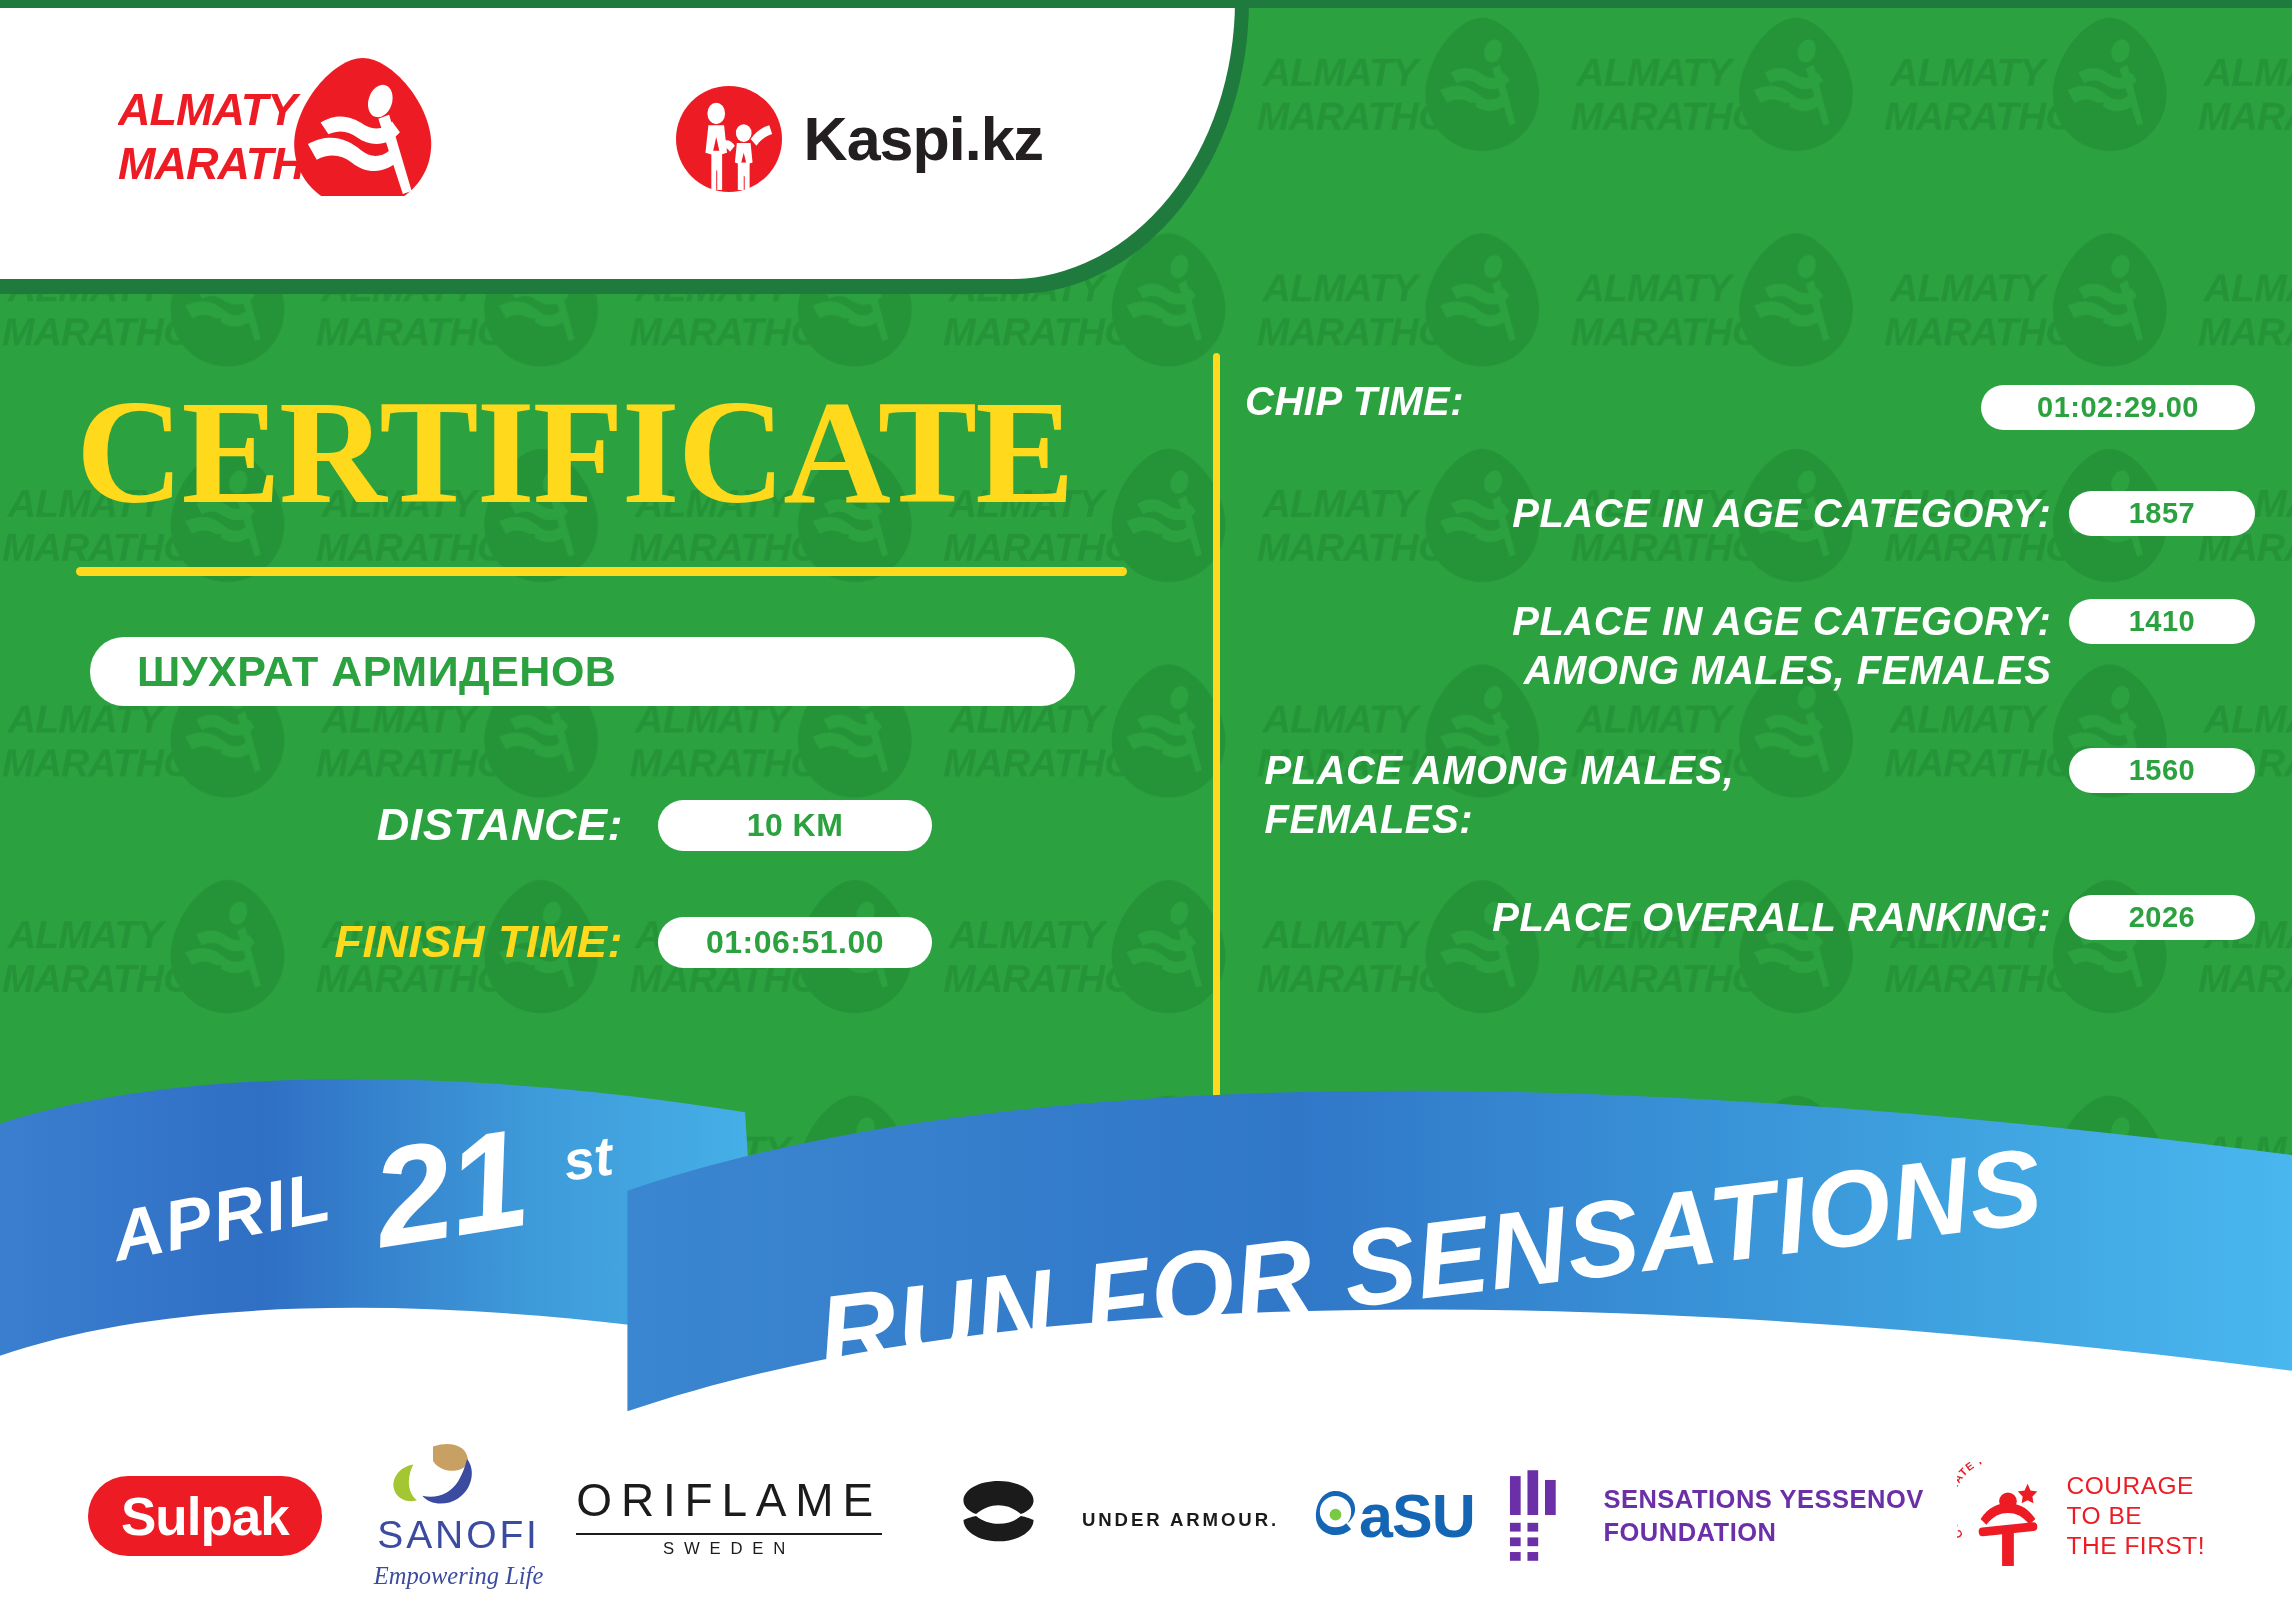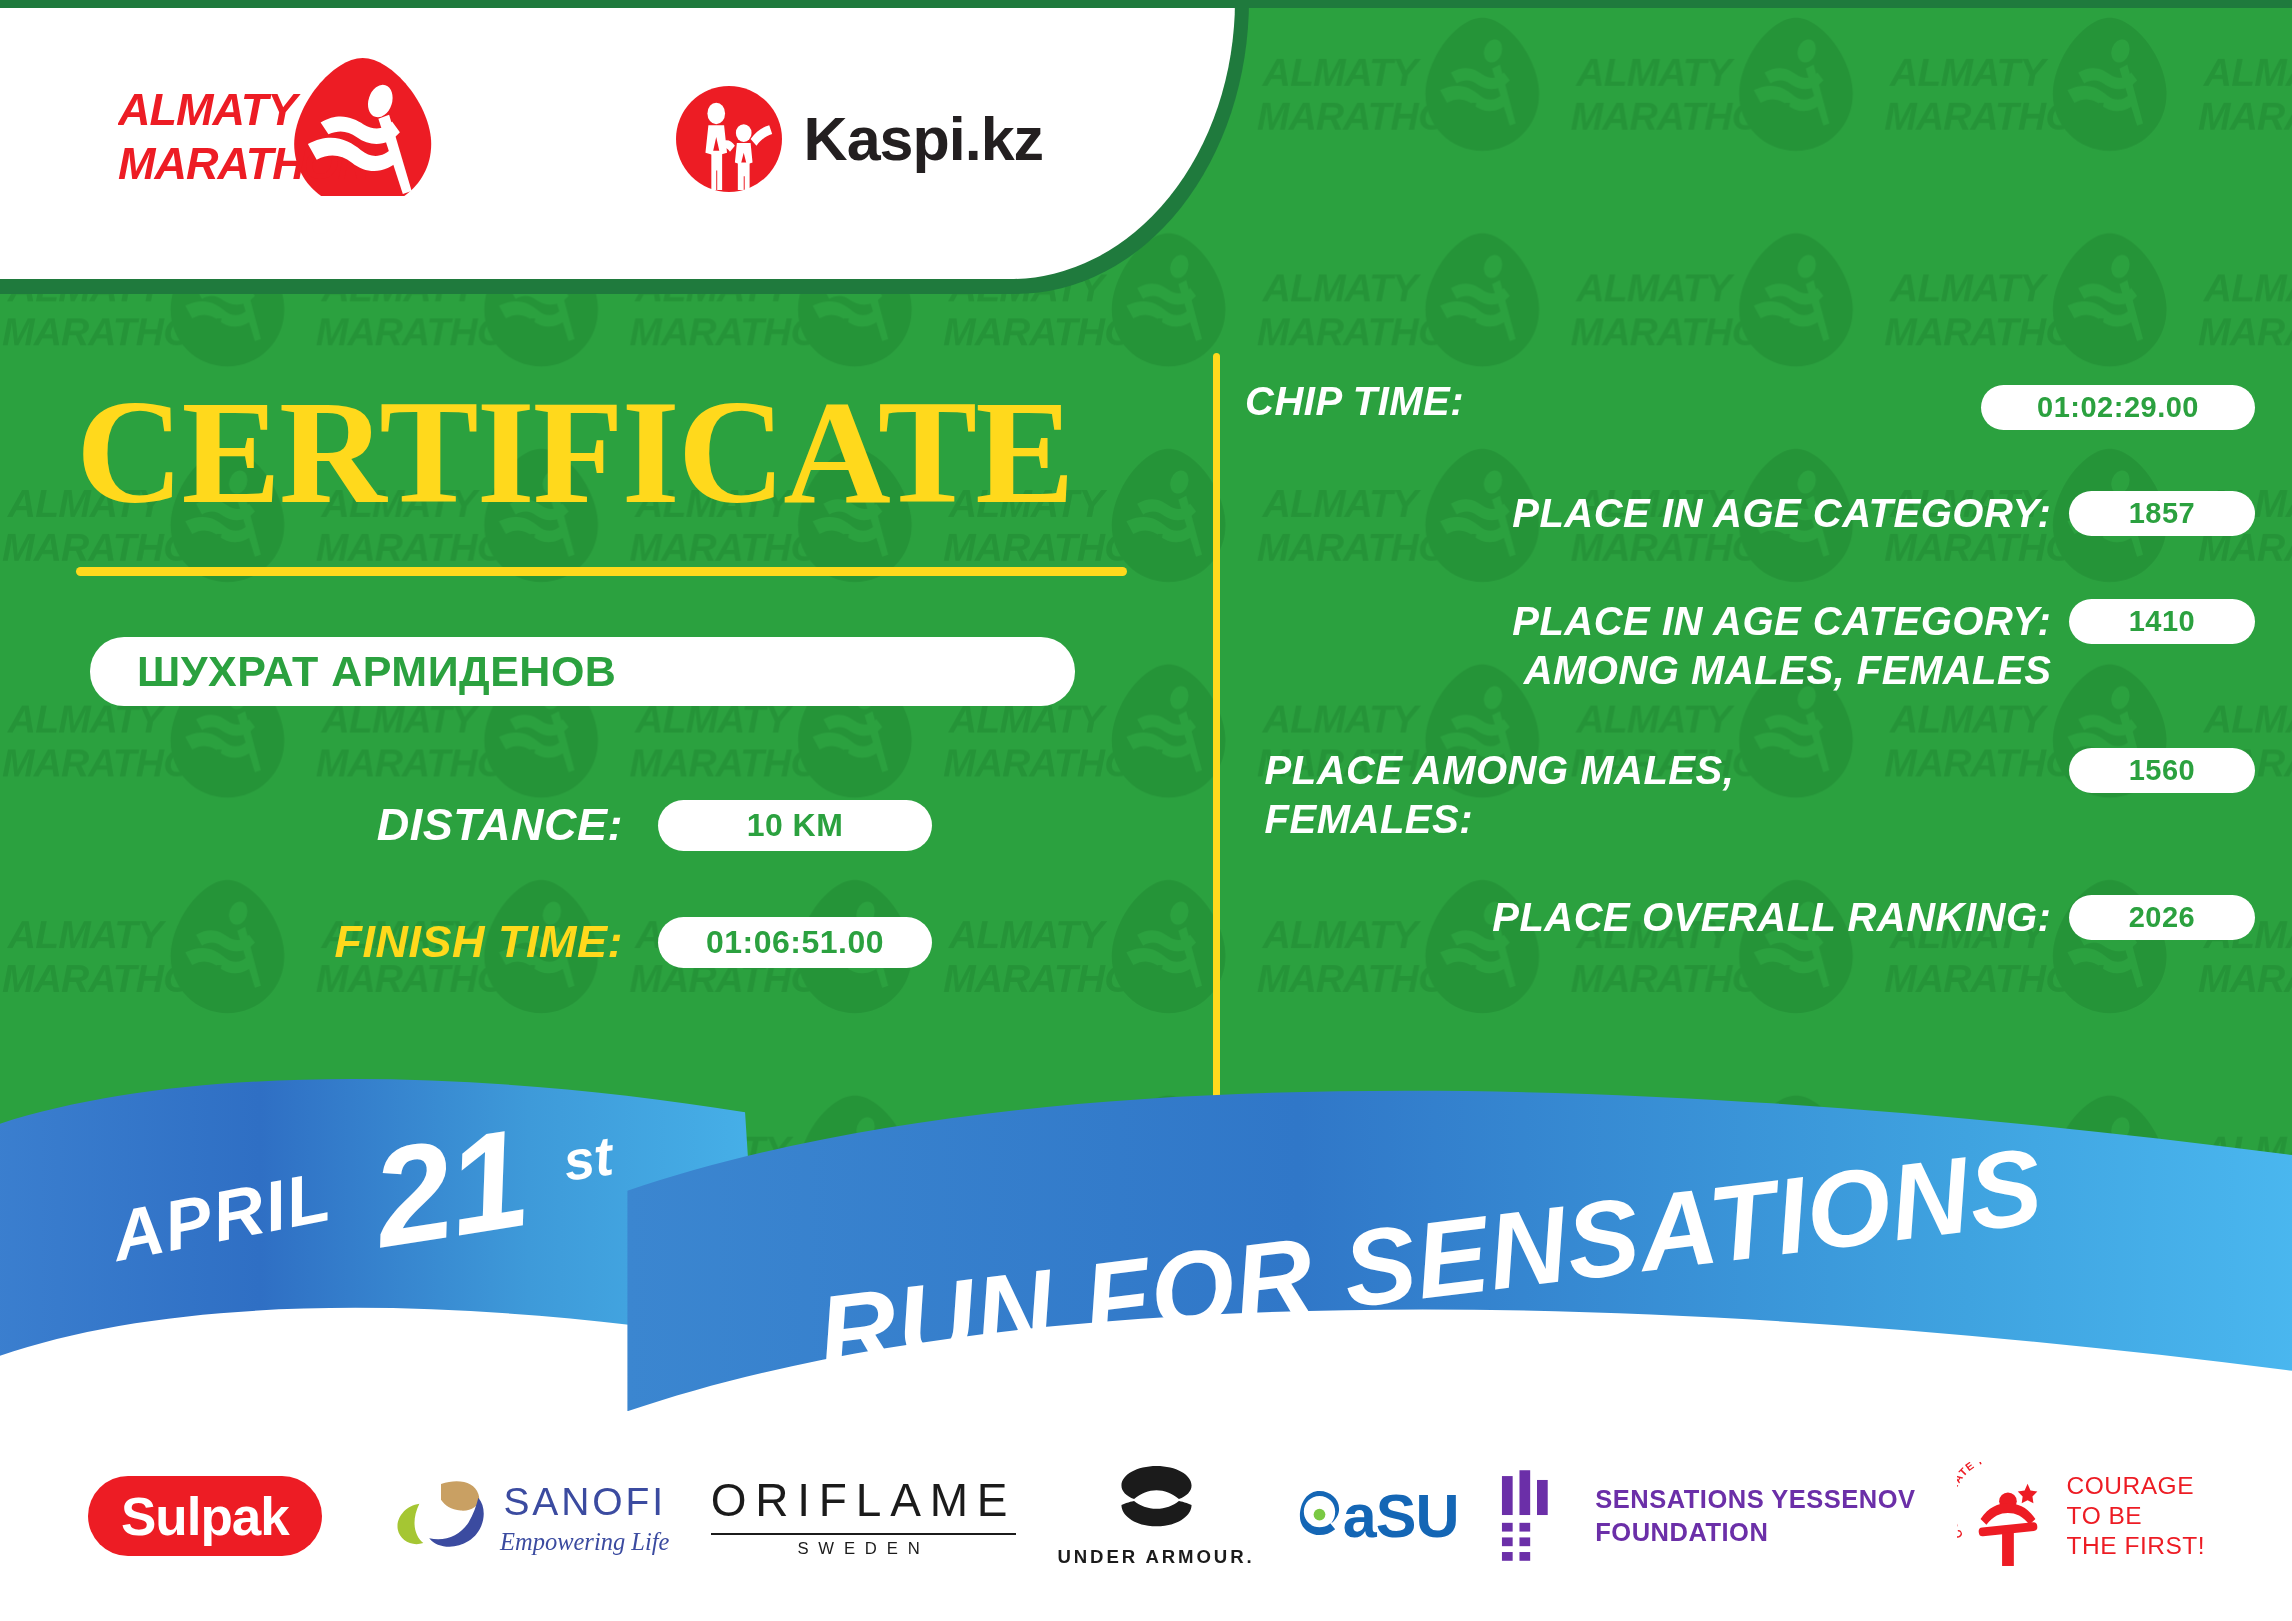--- a/index.html
+++ b/index.html
@@ -163,36 +163,36 @@
   .sp{display:flex;align-items:center;justify-content:center;height:147px;}
 
   .sulpak{
     background:#ed1c24;border-radius:47px;
     padding:9.8px 33px;
   }
   .sulpak span{
     color:#fff;font-size:53px;font-weight:bold;letter-spacing:-1px;
     font-family:"Liberation Sans",sans-serif;
   }
-  .sanofi{display:flex;flex-direction:row;align-items:center;margin-left:19px;}
+  .sanofi{display:flex;flex-direction:column;align-items:flex-start;margin-left:19px;}
   .sanofi .word{
     color:#3b4ba0;font-size:39px;letter-spacing:2.9px;font-weight:normal;
     margin-top:3.9px;
   }
   .sanofi .tag{
     color:#3b4ba0;font-size:24.5px;font-style:italic;
     font-family:"Liberation Serif",serif;margin-top:4.9px;
   }
   .oriflame{display:flex;flex-direction:column;align-items:center;}
   .oriflame .word{
     color:#1b1b1b;font-size:46px;letter-spacing:8.8px;font-weight:300;
   }
   .oriflame .rule{width:100%;height:2px;background:#1b1b1b;margin:5.9px 0 4.9px;}
   .oriflame .sub{color:#1b1b1b;font-size:16.7px;letter-spacing:9.8px;}
-  .ua{display:flex;flex-direction:column;align-items:center;}
+  .ua{display:flex;flex-direction:row;align-items:center;}
   .ua .sub{color:#1b1b1b;font-size:18.6px;letter-spacing:2.9px;font-weight:bold;margin-top:7.8px;}
   .asu .word{color:#1466b5;font-size:61px;font-weight:bold;letter-spacing:-1px;}
   .yessenov{display:flex;align-items:center;gap:21.6px;}
   .yessenov .txt{color:#6b2fa8;font-size:25.5px;font-weight:bold;line-height:33px;letter-spacing:0.5px;}
   .courage{display:flex;align-items:center;gap:11.8px;}
   .courage .txt{color:#ed1c24;font-size:24.5px;font-weight:normal;line-height:30px;letter-spacing:0.5px;}
 </style>
 </head>
 <body>
 

